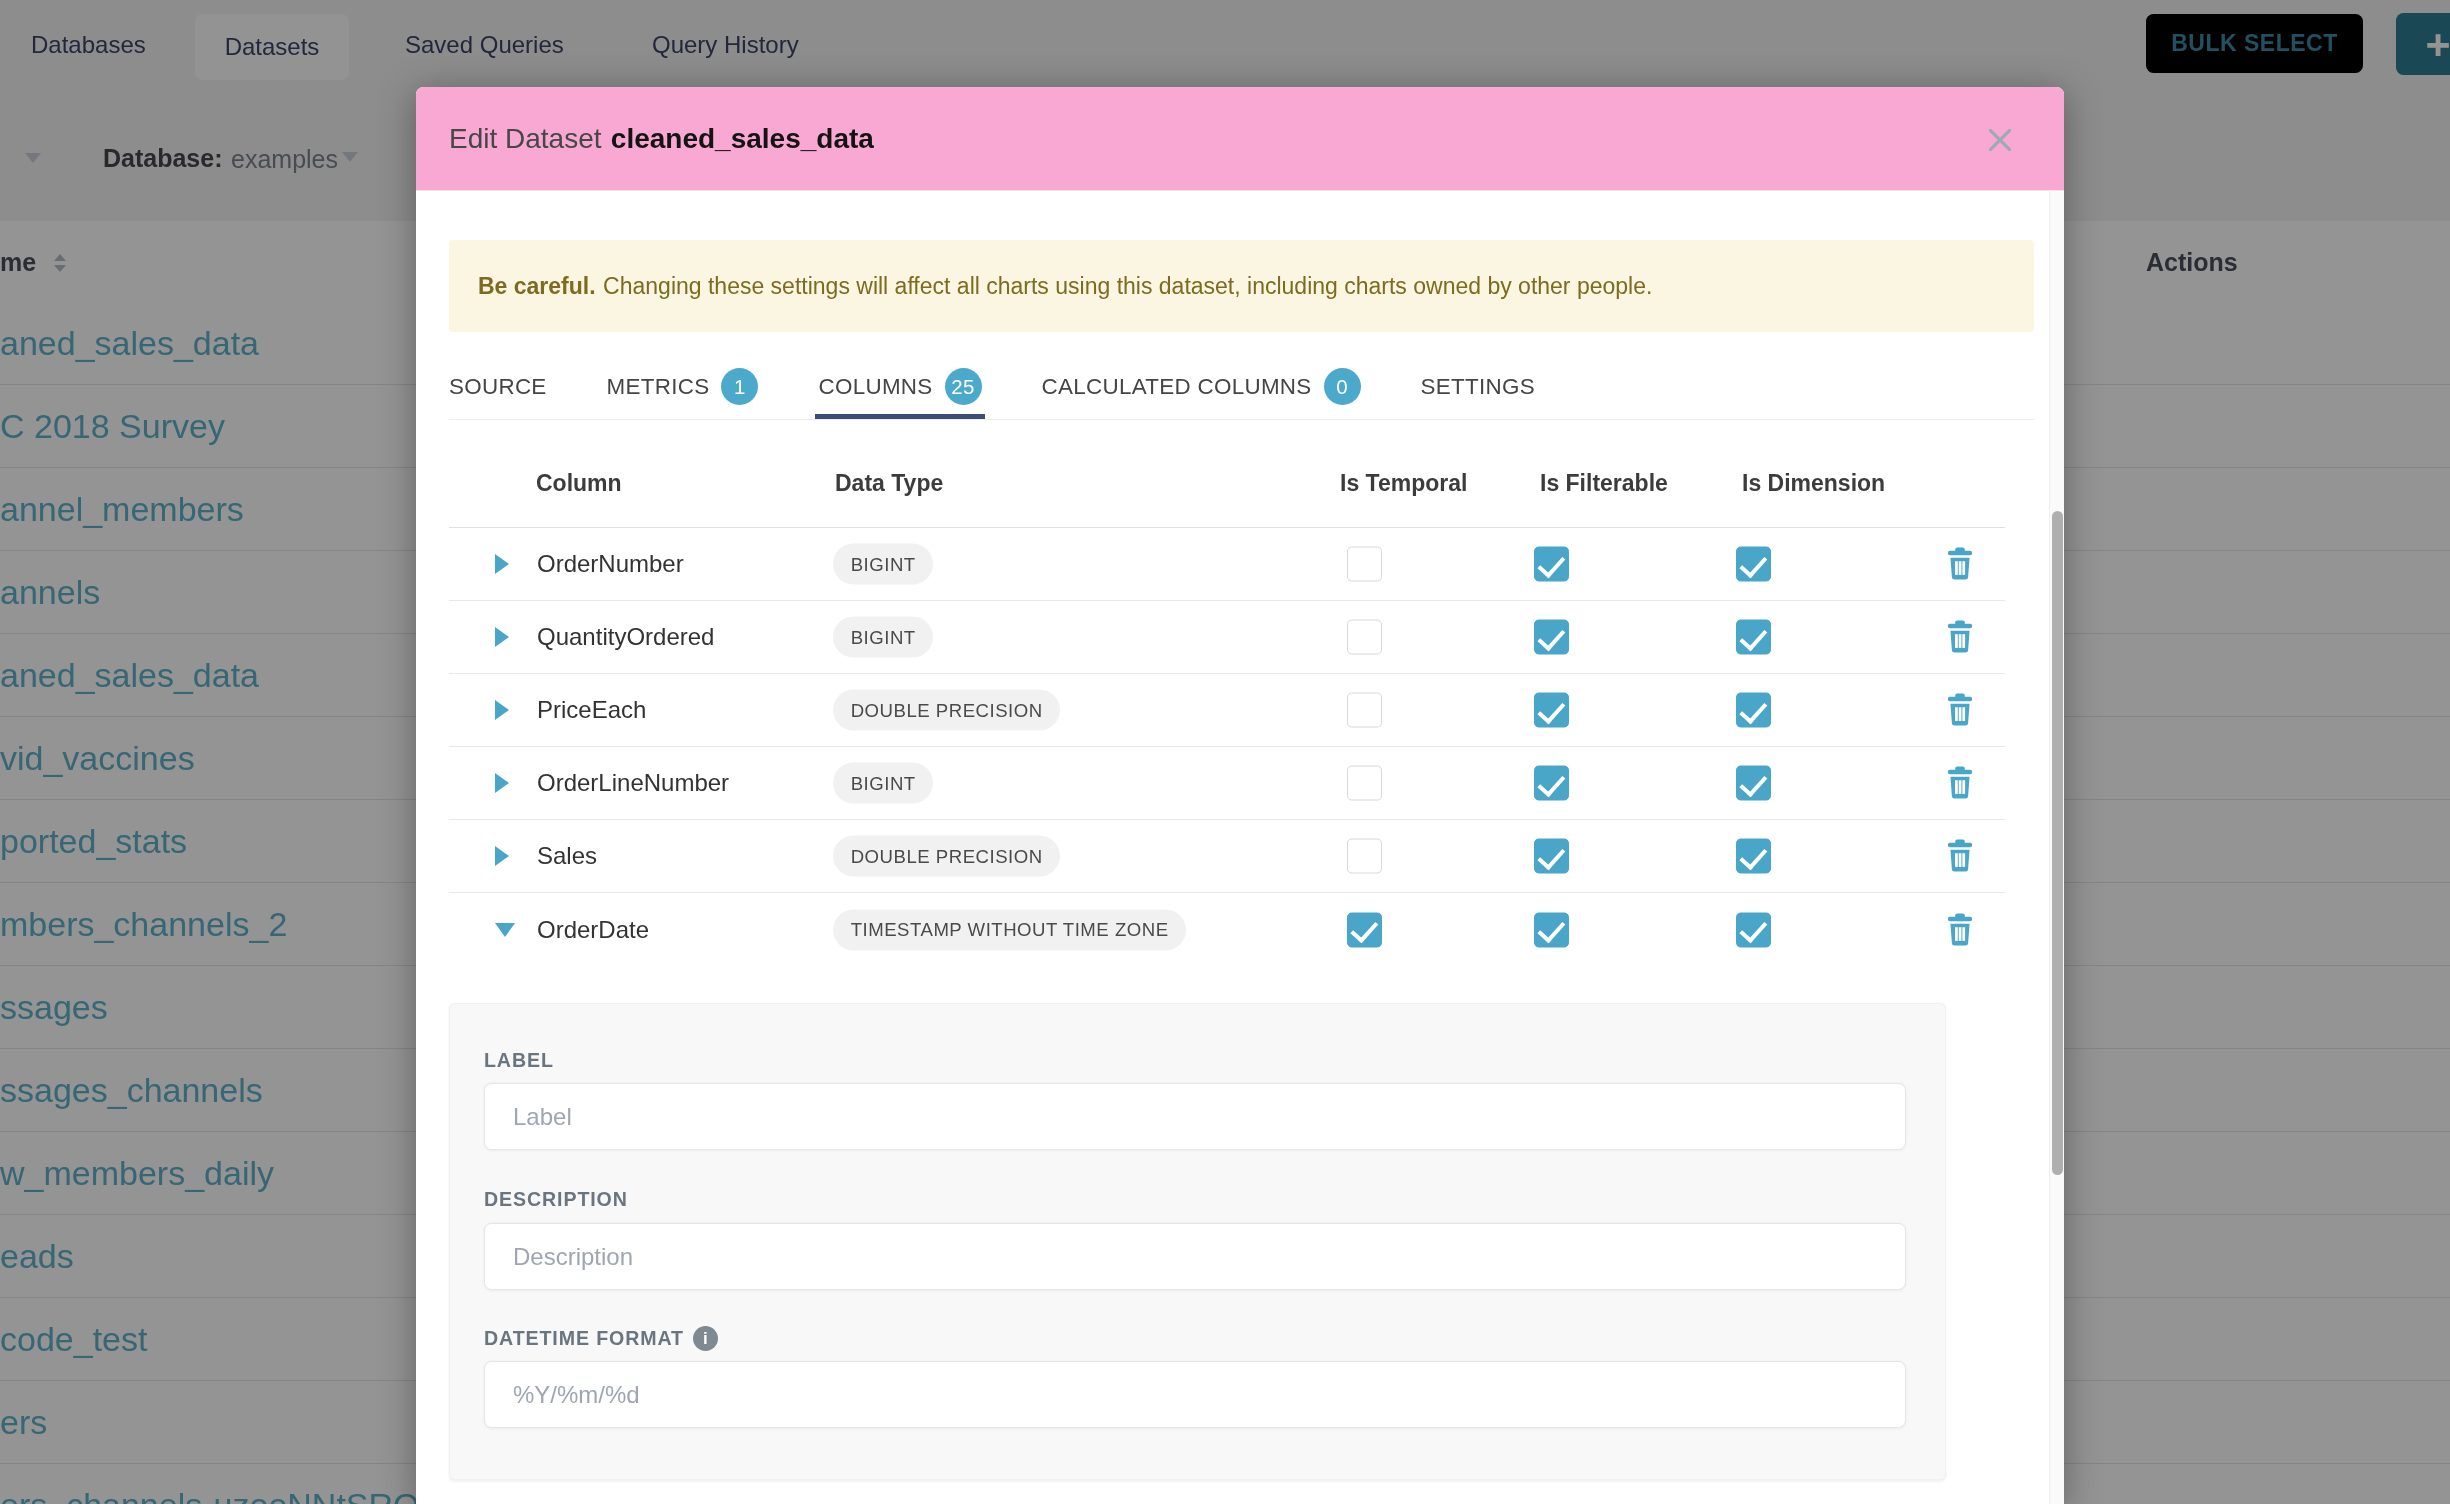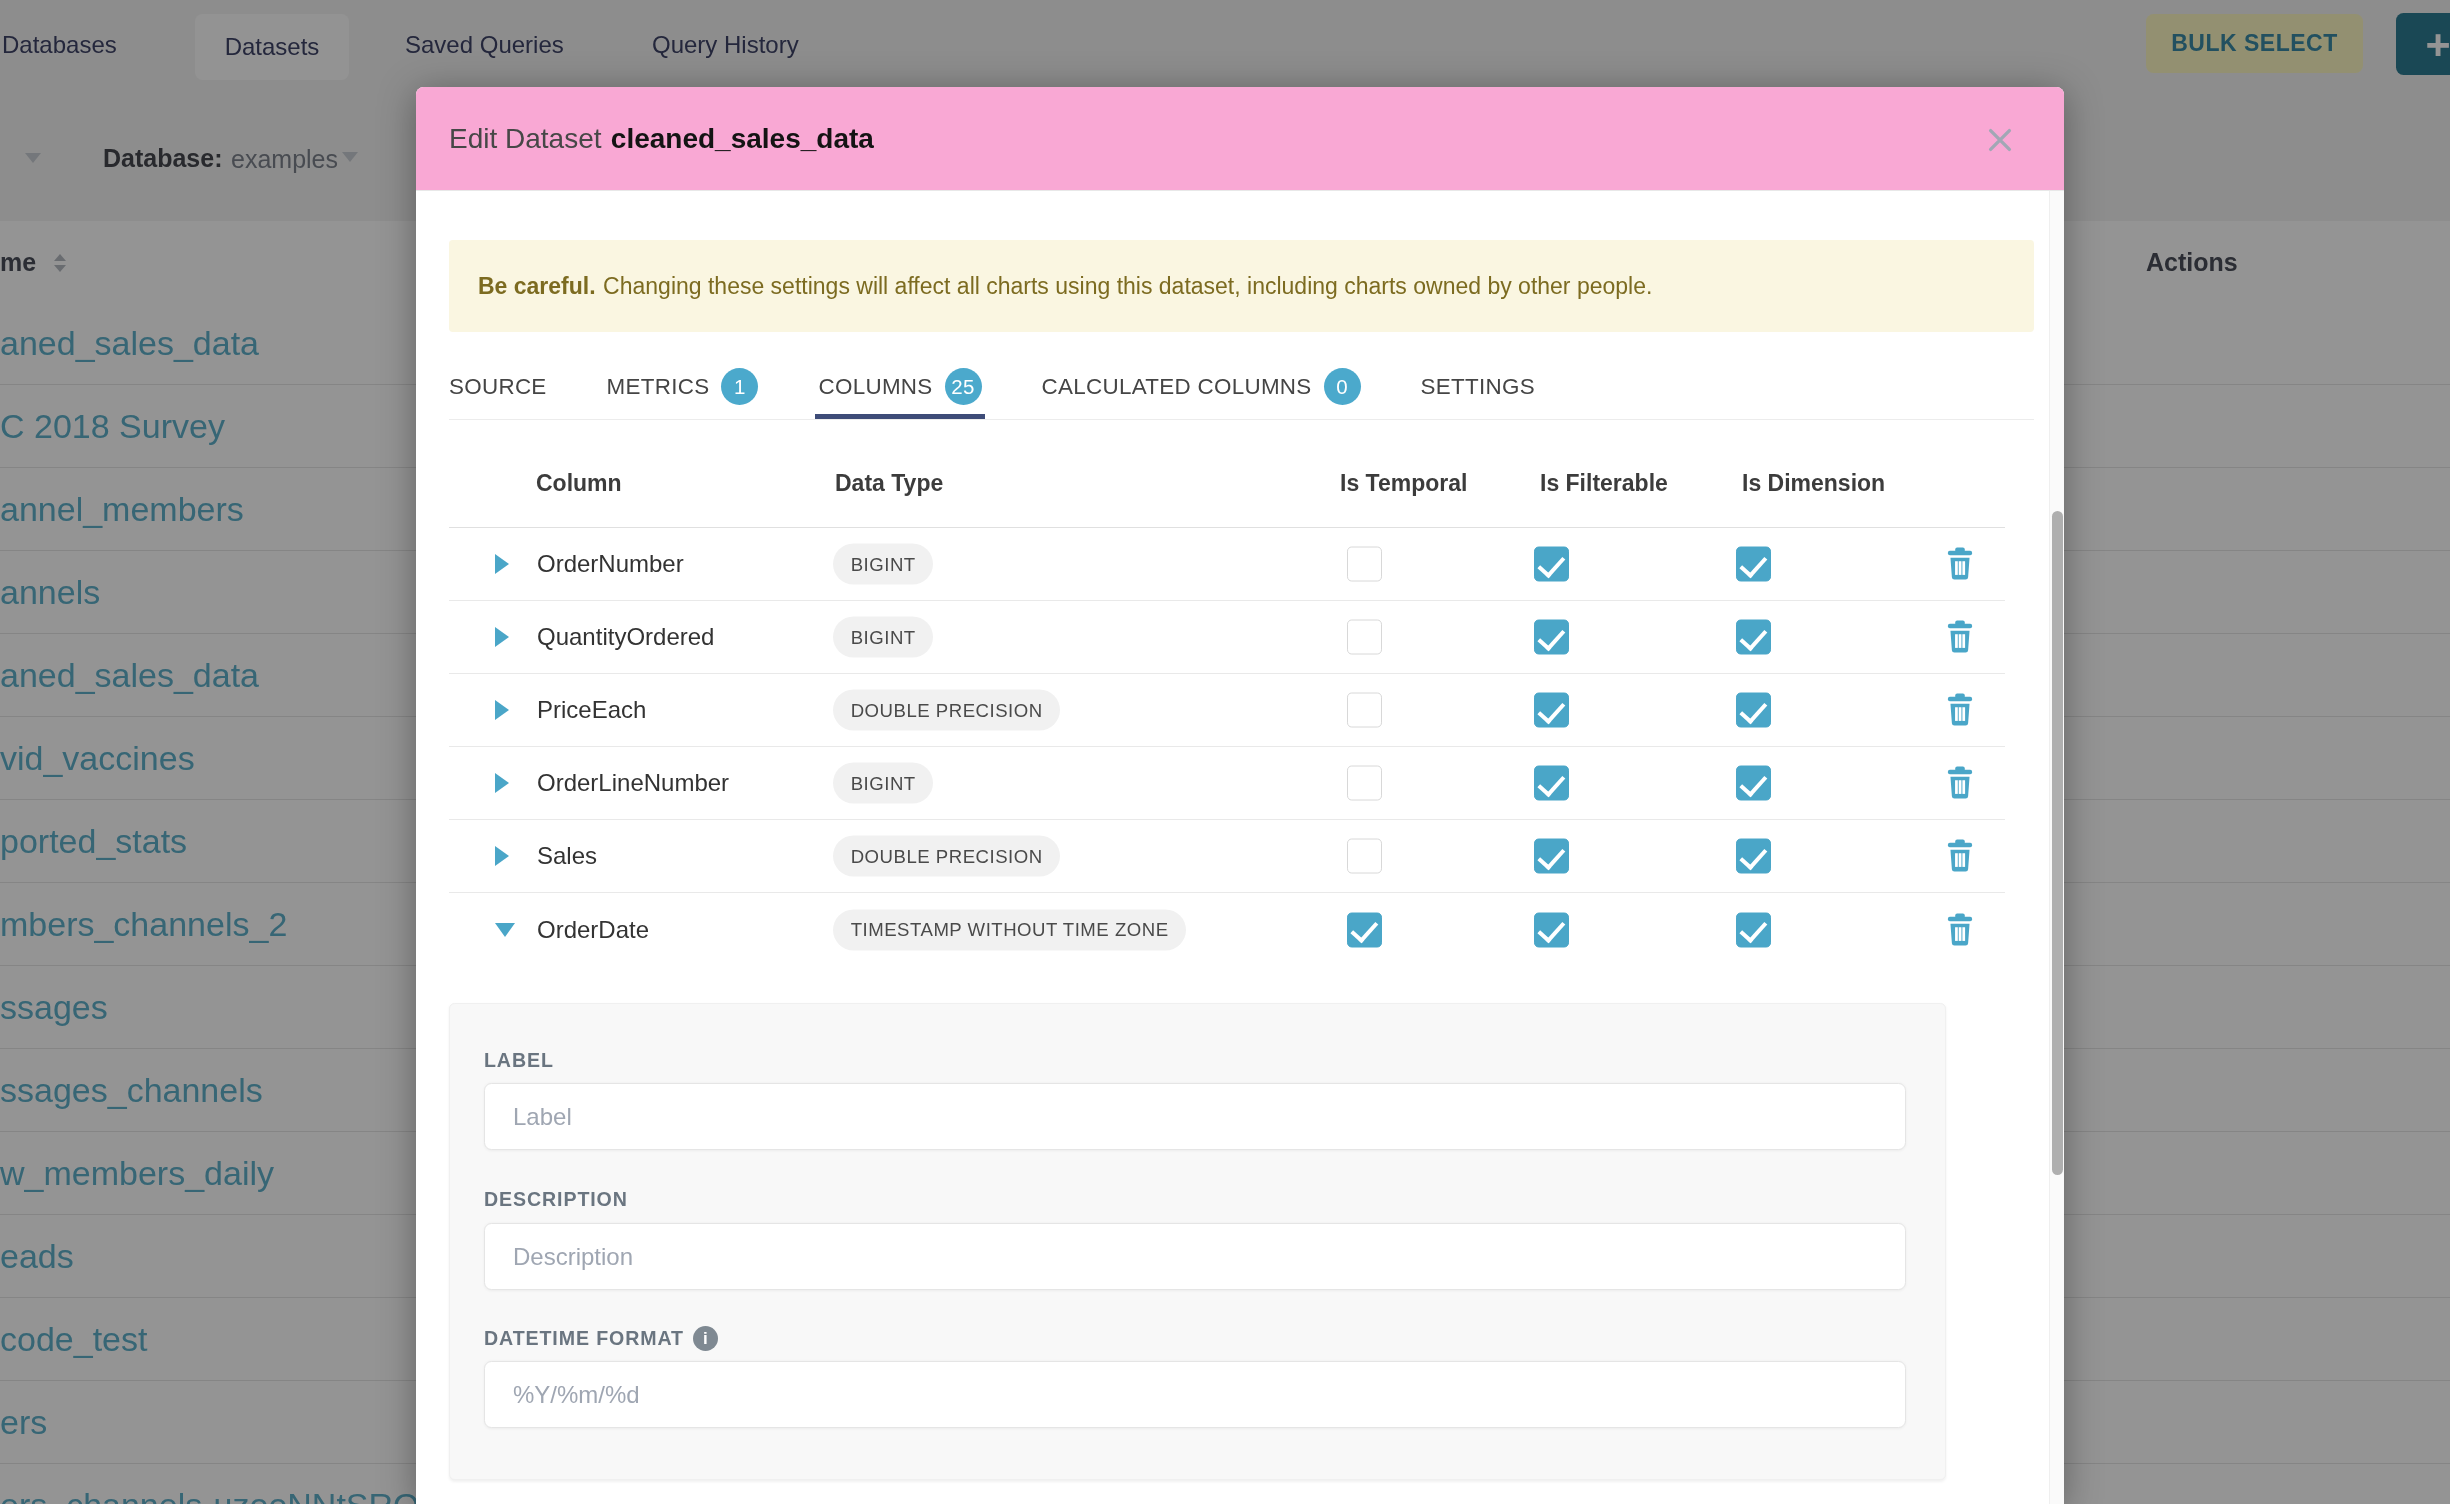--- a/index.html
+++ b/index.html
@@ -5,21 +5,21 @@
   html,body{margin:0;padding:0;background:#666;}
   *{box-sizing:border-box;font-family:"Liberation Sans","DejaVu Sans",sans-serif;}
   .screen{position:relative;width:2450px;height:1505px;overflow:hidden;background:#fff;}
 
   
   .bg-page{position:absolute;inset:0;background:#fff;}
   .top-zone{position:absolute;left:0;top:0;width:100%;height:221px;background:#F3F3F3;}
   .topnav{position:absolute;left:0;top:0;width:100%;height:89px;}
   .nav-item{position:absolute;top:0;height:89px;display:flex;align-items:center;font-size:24px;color:#3F4468;cursor:pointer;}
   .nav-pill{position:absolute;left:195px;top:14px;width:154px;height:66px;background:#FDFDFD;border-radius:7.5px;display:flex;align-items:center;justify-content:center;font-size:24px;color:#3F4468;cursor:pointer;}
-  .bulk-btn{position:absolute;left:2146px;top:14px;width:217px;height:59px;background:#fef9c3;border-radius:7.5px;display:flex;align-items:center;justify-content:center;font-size:23px;font-weight:bold;letter-spacing:0.5px;color:#3C8BA5;cursor:pointer;}
+  .bulk-btn{position:absolute;left:2146px;top:14px;width:217px;height:59px;background:#000000;border-radius:7.5px;display:flex;align-items:center;justify-content:center;font-size:23px;font-weight:bold;letter-spacing:0.5px;color:#3C8BA5;cursor:pointer;}
   .plus-btn{position:absolute;left:2396px;top:13px;width:84px;height:62px;background:#2D7D93;border-radius:7.5px;display:flex;align-items:center;justify-content:center;color:#fff;font-size:43px;font-weight:bold;cursor:pointer;}
   .caret-down{width:0;height:0;border-left:8.4px solid transparent;border-right:8.4px solid transparent;border-top:10.3px solid #C9CED4;display:inline-block;}
   .filter-caret{position:absolute;left:25px;top:153px;}
   .db-label{position:absolute;left:103px;top:144px;font-size:25px;font-weight:bold;color:#45484F;}
   .db-value{position:absolute;left:231px;top:145px;font-size:25px;color:#7C828C;}
   .db-caret{position:absolute;left:342px;top:152px;}
   .col-head{position:absolute;font-size:25px;font-weight:bold;color:#4A4F5A;top:248px;}
   .sort-icon{position:absolute;left:54px;top:254px;display:flex;flex-direction:column;gap:3.7px;}
   .sort-icon .up{width:0;height:0;border-left:6.5px solid transparent;border-right:6.5px solid transparent;border-bottom:7.5px solid #B6BBC2;}
   .sort-icon .down{width:0;height:0;border-left:6.5px solid transparent;border-right:6.5px solid transparent;border-top:7.5px solid #B6BBC2;}
@@ -70,21 +70,21 @@
 </style>
 </head>
 <body>
 
 <div class="screen">
 
   <div class="bg-page">
     <div class="top-zone"></div>
 
     <div class="topnav">
-      <div class="nav-item" style="left:2px;">Databases</div>
+      <div class="nav-item" style="left:31px;">Databases</div>
       <div class="nav-pill">Datasets</div>
       <div class="nav-item" style="left:405px;">Saved Queries</div>
       <div class="nav-item" style="left:652px;">Query History</div>
       <div class="bulk-btn">BULK SELECT</div>
       <div class="plus-btn">
         <span>+</span>
       </div>
     </div>
 
     <span class="filter-caret caret-down"></span>

